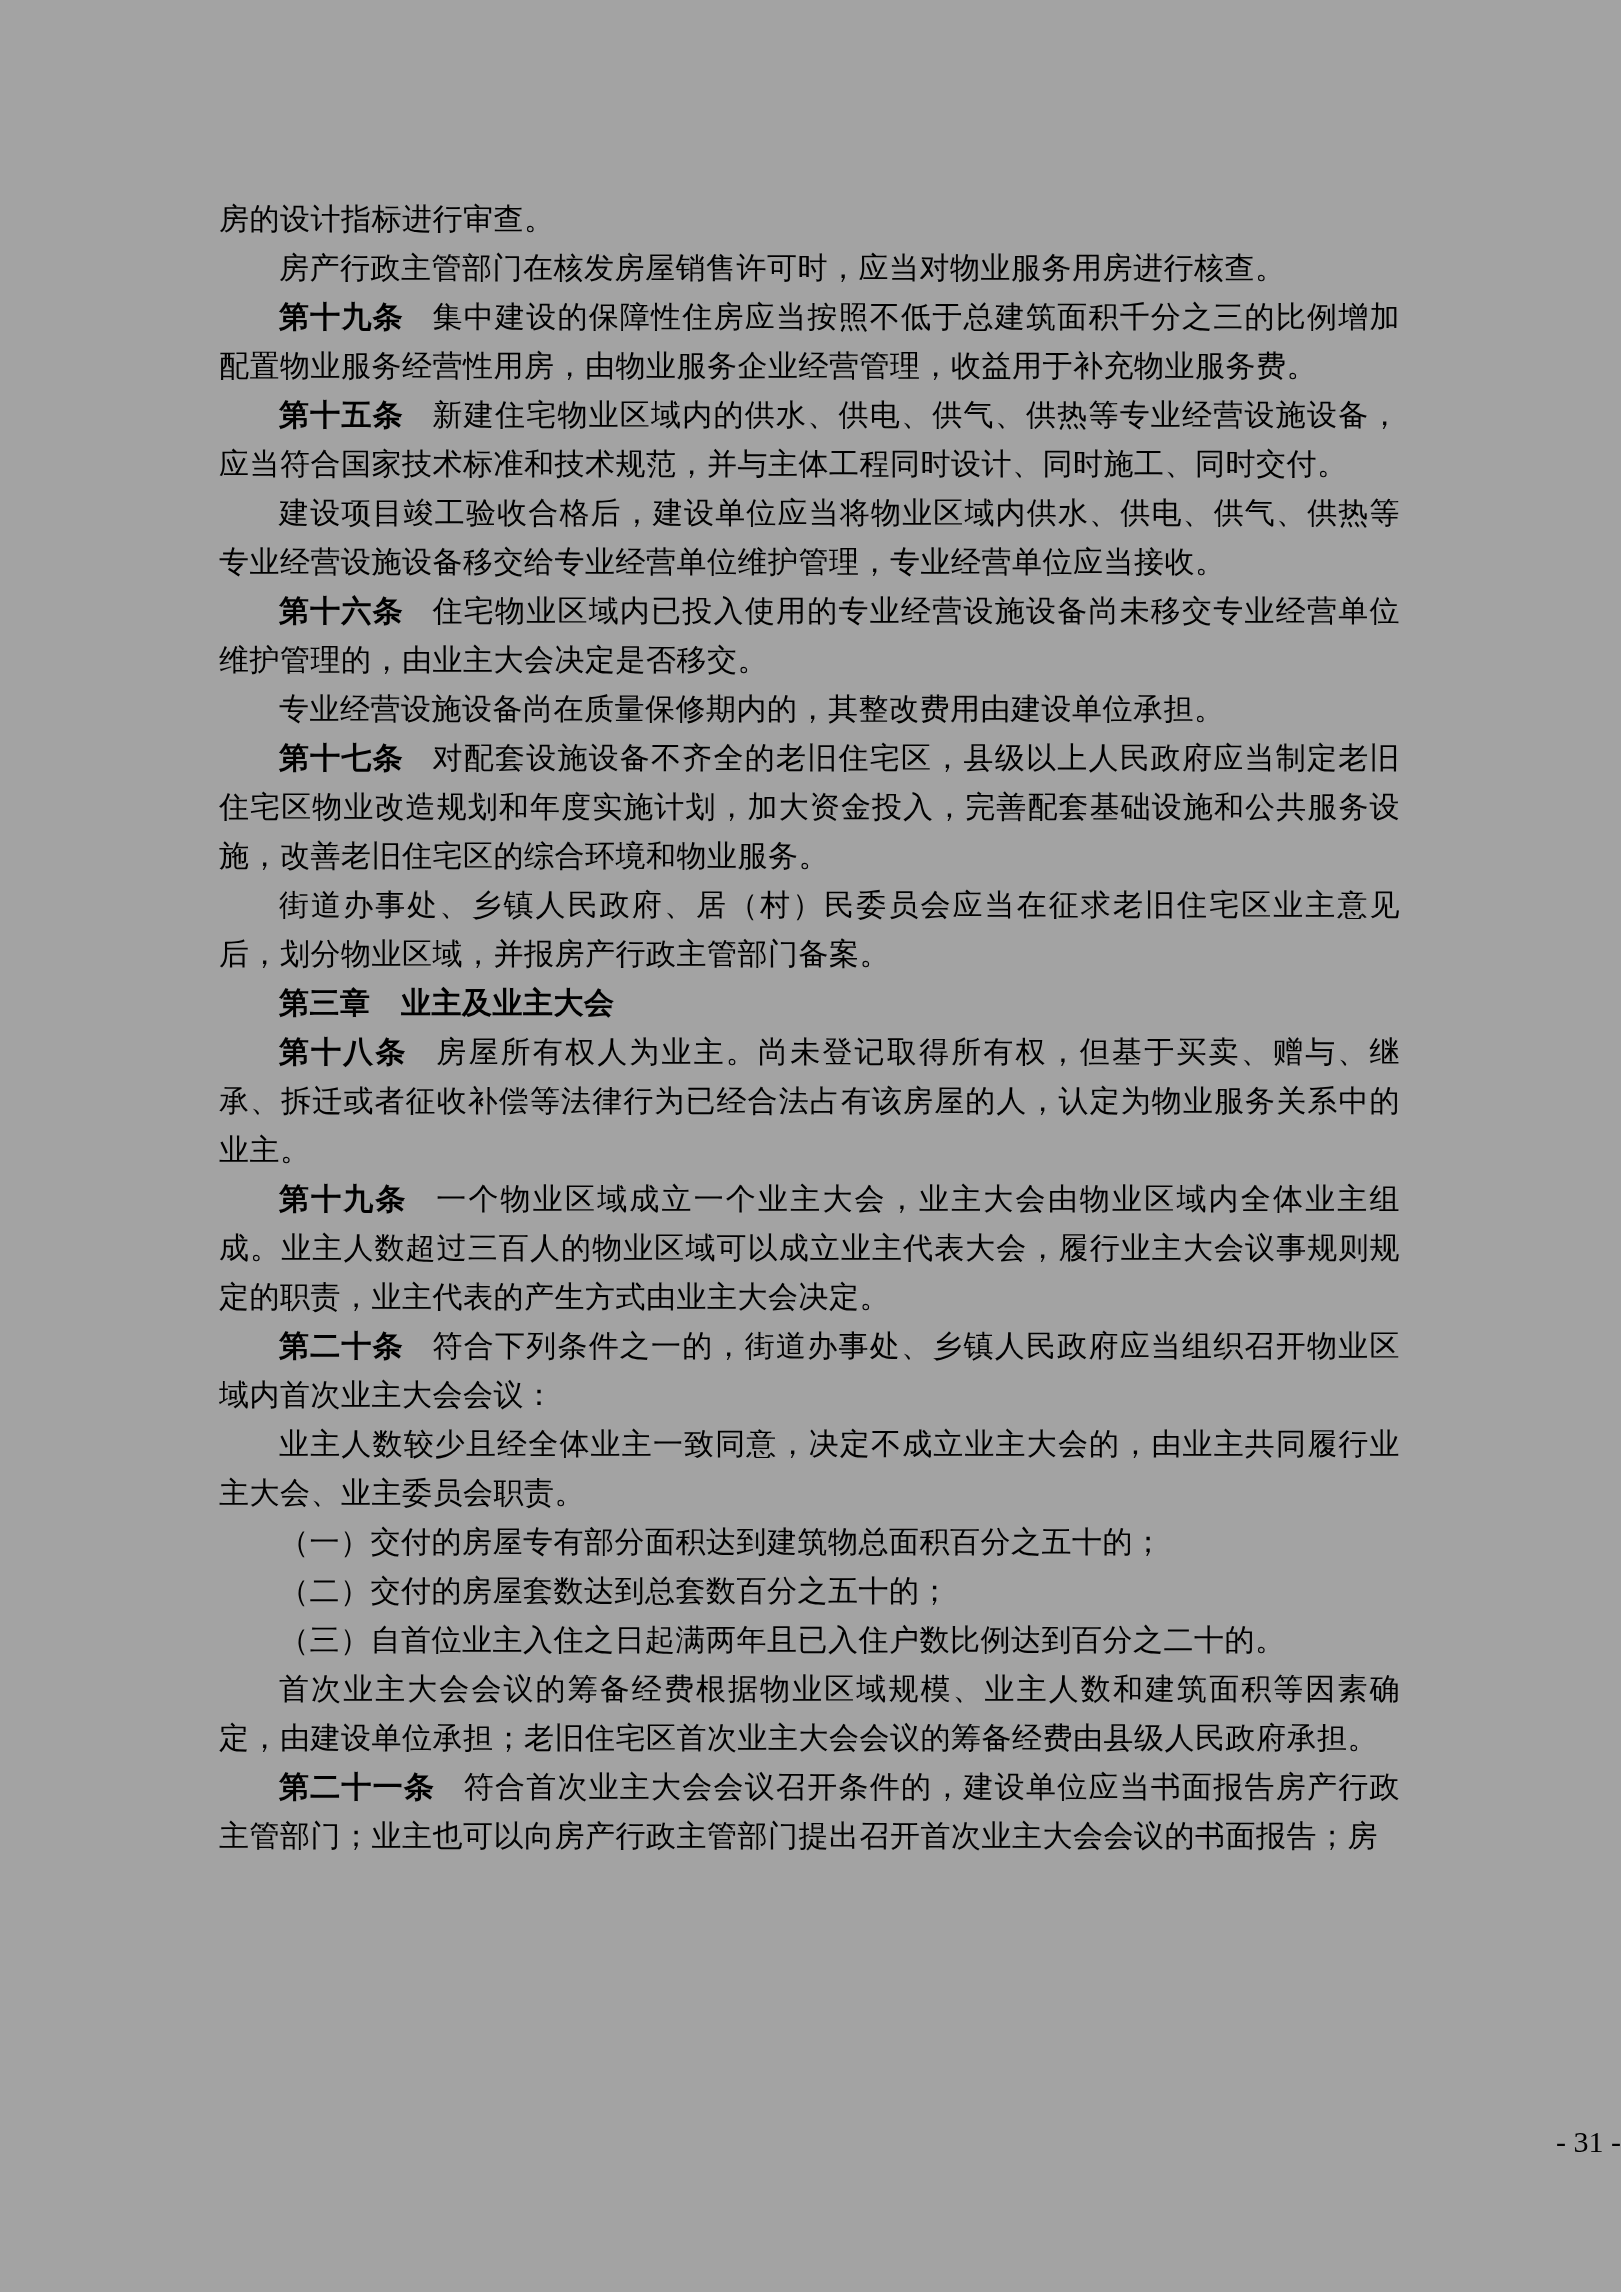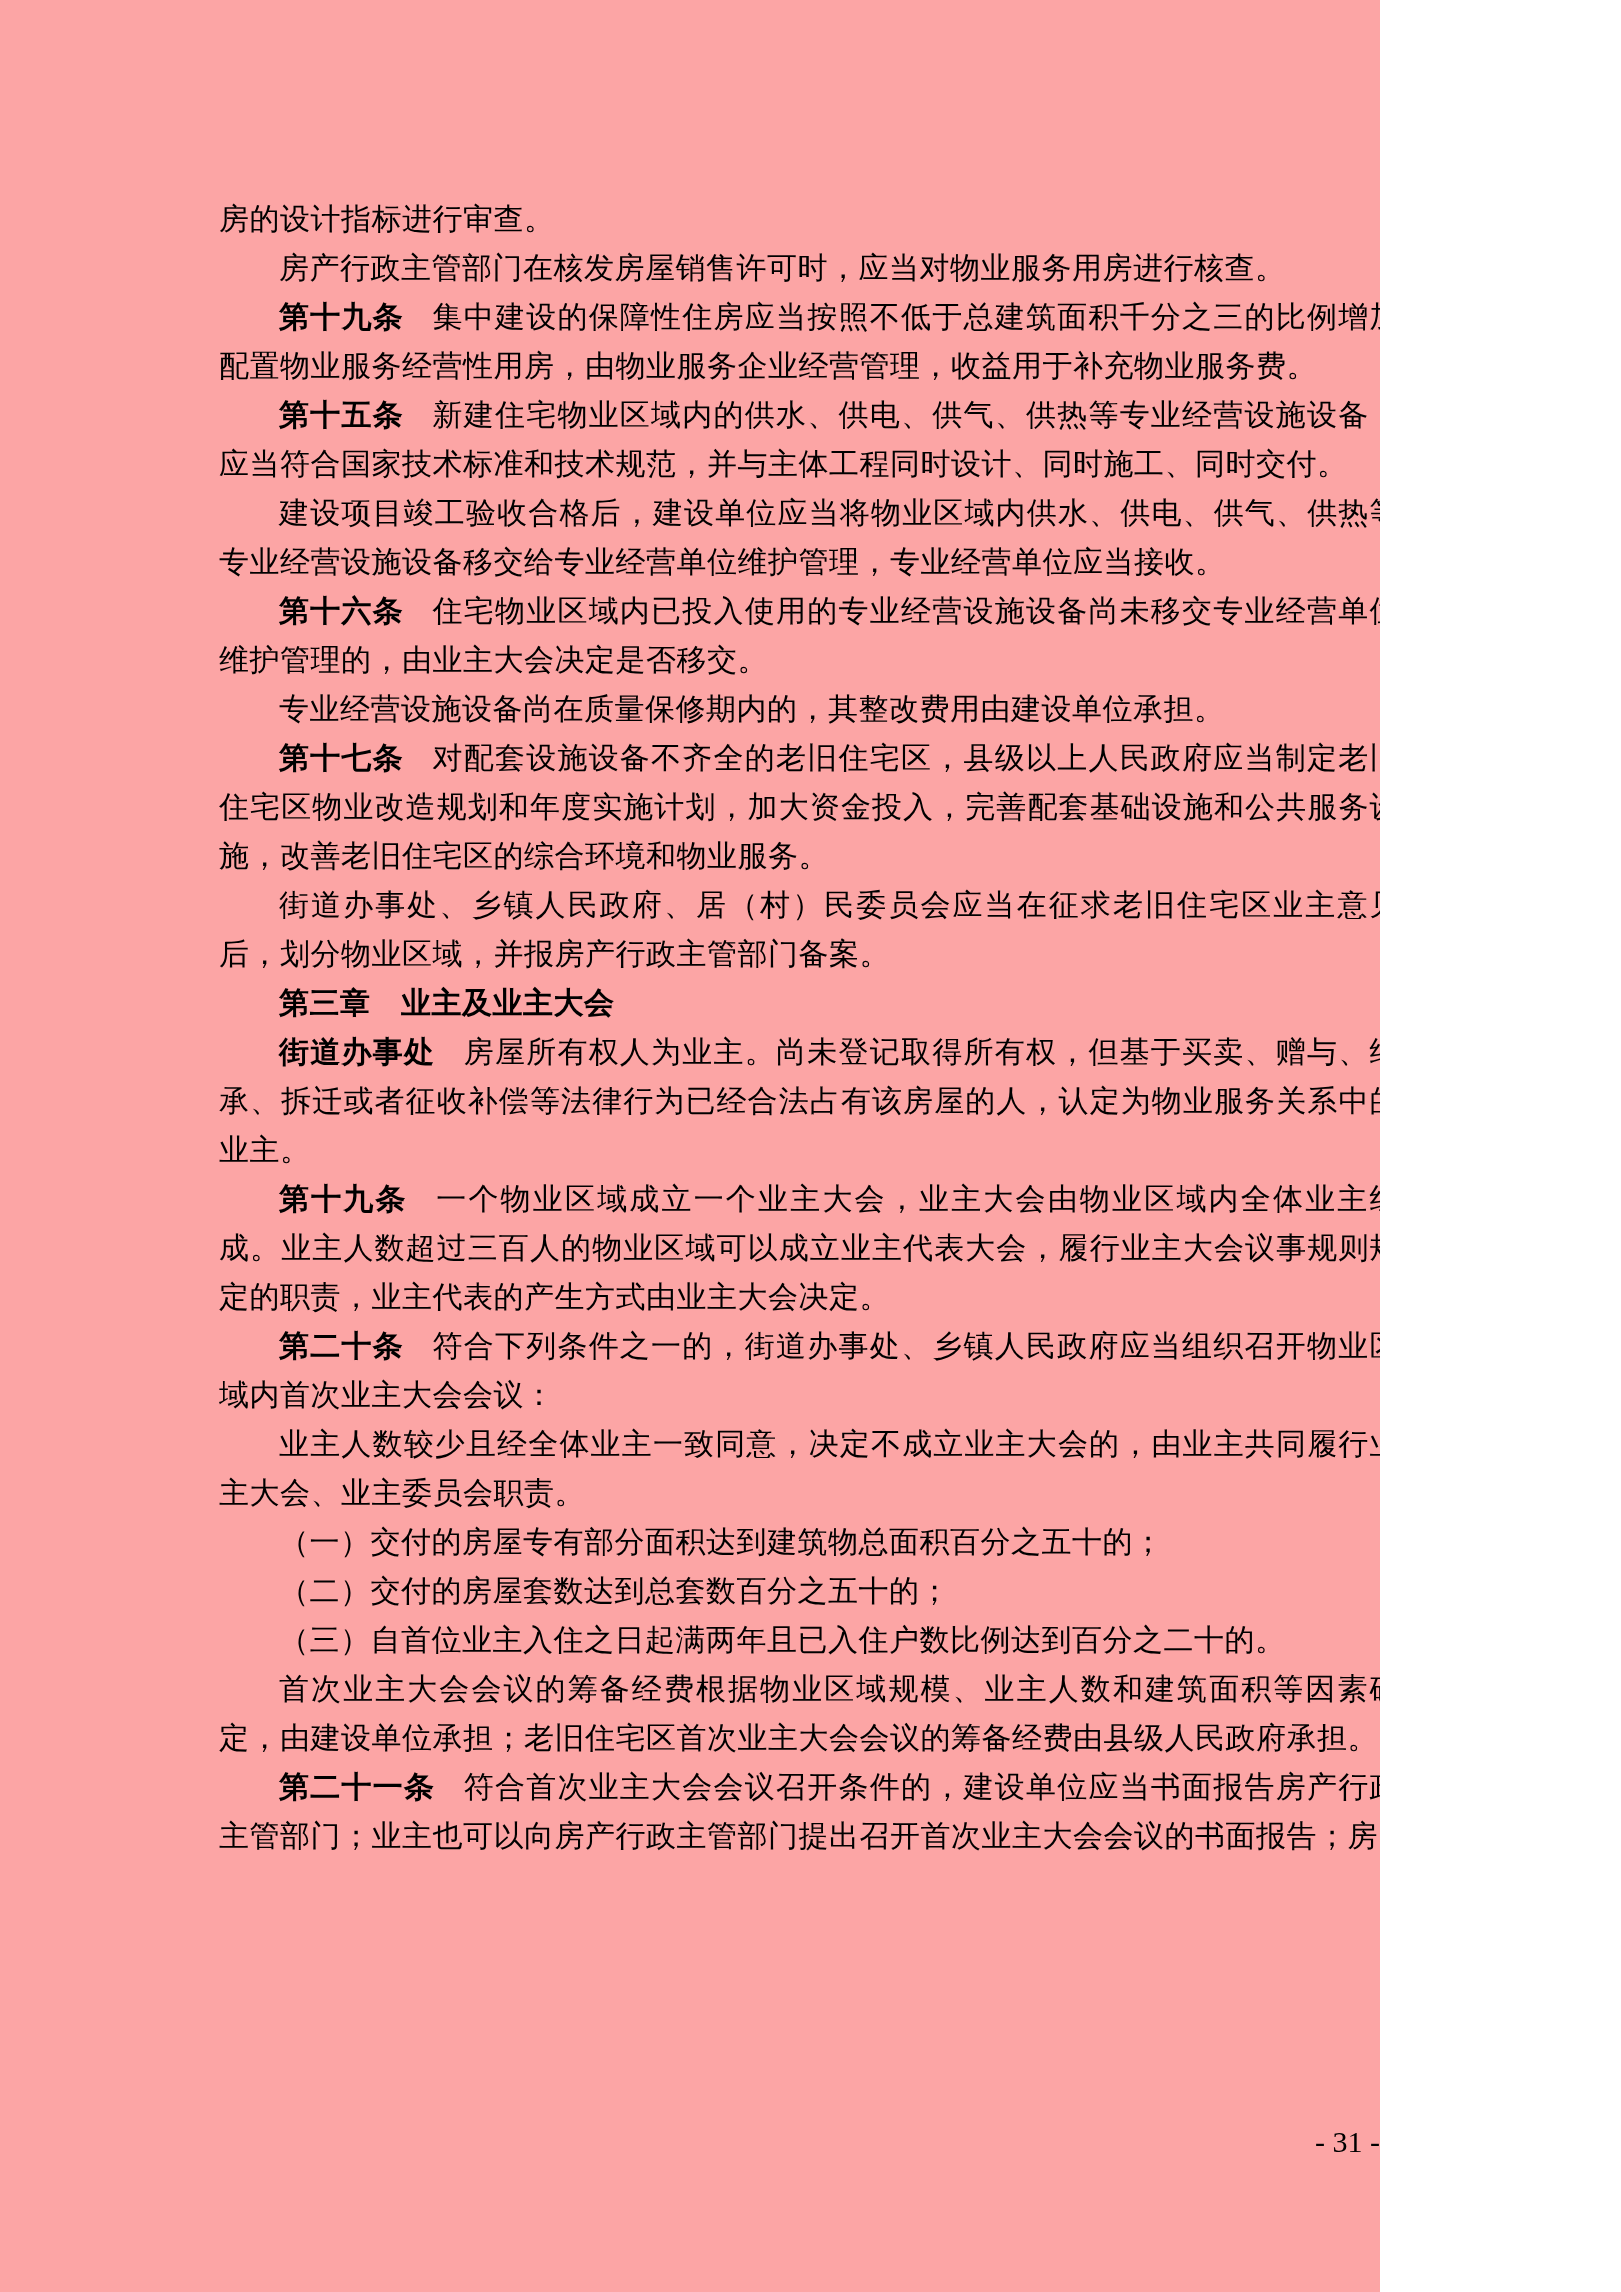--- a/index.html
+++ b/index.html
@@ -1,21 +1,21 @@
 <!DOCTYPE html>
 <html lang="zh"><head>
 <meta charset="utf-8">
 <title>Document Page</title>
 <style>
   html, body { margin: 0; padding: 0; background: #ffffff; }
   .page {
     position: relative;
-    width: 1380px;
+    width: 1621px;
     height: 2293px;
-    background: #fca5a5;
+    background: #a3a3a3;
     color: #000000;
     font-family: "Liberation Serif", serif;
     overflow: hidden;
   }
   .content {
     position: absolute;
     left: 219px;
     top: 194px;
     width: 1181px;
   }
@@ -66,21 +66,21 @@
     <p><b class="lead">第十九条</b><span>集中建设的保障性住房应当按照不低于总建筑面积千分之三的比例增加配置物业服务经营性用房，由物业服务企业经营管理，收益用于补充物业服务费。</span></p>
     <p><b class="lead">第十五条</b><span>新建住宅物业区域内的供水、供电、供气、供热等专业经营设施设备，应当符合国家技术标准和技术规范，并与主体工程同时设计、同时施工、同时交付。</span></p>
     <p><span>建设项目竣工验收合格后，建设单位应当将物业区域内供水、供电、供气、供热等专业经营设施设备移交给专业经营单位维护管理，专业经营单位应当接收。</span></p>
     <p><b class="lead">第十六条</b><span>住宅物业区域内已投入使用的专业经营设施设备尚未移交专业经营单位维护管理的，由业主大会决定是否移交。</span></p>
     <p><span>专业经营设施设备尚在质量保修期内的，其整改费用由建设单位承担。</span></p>
     <p><b class="lead">第十七条</b><span>对配套设施设备不齐全的老旧住宅区，县级以上人民政府应当制定老旧住宅区物业改造规划和年度实施计划，加大资金投入，完善配套基础设施和公共服务设施，改善老旧住宅区的综合环境和物业服务。</span></p>
     <p><span>街道办事处、乡镇人民政府、居（村）民委员会应当在征求老旧住宅区业主意见后，划分物业区域，并报房产行政主管部门备案。</span></p>
 
     <p class="chapter-heading">第三章　业主及业主大会</p>
 
-    <p><b class="lead">街道办事处</b><span>房屋所有权人为业主。尚未登记取得所有权，但基于买卖、赠与、继承、拆迁或者征收补偿等法律行为已经合法占有该房屋的人，认定为物业服务关系中的业主。</span></p>
+    <p><b class="lead">第十八条</b><span>房屋所有权人为业主。尚未登记取得所有权，但基于买卖、赠与、继承、拆迁或者征收补偿等法律行为已经合法占有该房屋的人，认定为物业服务关系中的业主。</span></p>
     <p><b class="lead">第十九条</b><span>一个物业区域成立一个业主大会，业主大会由物业区域内全体业主组成。业主人数超过三百人的物业区域可以成立业主代表大会，履行业主大会议事规则规定的职责，业主代表的产生方式由业主大会决定。</span></p>
     <p><b class="lead">第二十条</b><span>符合下列条件之一的，街道办事处、乡镇人民政府应当组织召开物业区域内首次业主大会会议：</span></p>
     <p><span>业主人数较少且经全体业主一致同意，决定不成立业主大会的，由业主共同履行业主大会、业主委员会职责。</span></p>
     <p><span>（一）交付的房屋专有部分面积达到建筑物总面积百分之五十的；</span></p>
     <p><span>（二）交付的房屋套数达到总套数百分之五十的；</span></p>
     <p><span>（三）自首位业主入住之日起满两年且已入住户数比例达到百分之二十的。</span></p>
     <p><span>首次业主大会会议的筹备经费根据物业区域规模、业主人数和建筑面积等因素确定，由建设单位承担；老旧住宅区首次业主大会会议的筹备经费由县级人民政府承担。</span></p>
     <p><b class="lead">第二十一条</b><span>符合首次业主大会会议召开条件的，建设单位应当书面报告房产行政主管部门；业主也可以向房产行政主管部门提出召开首次业主大会会议的书面报告；房</span></p>
 
   </div>

